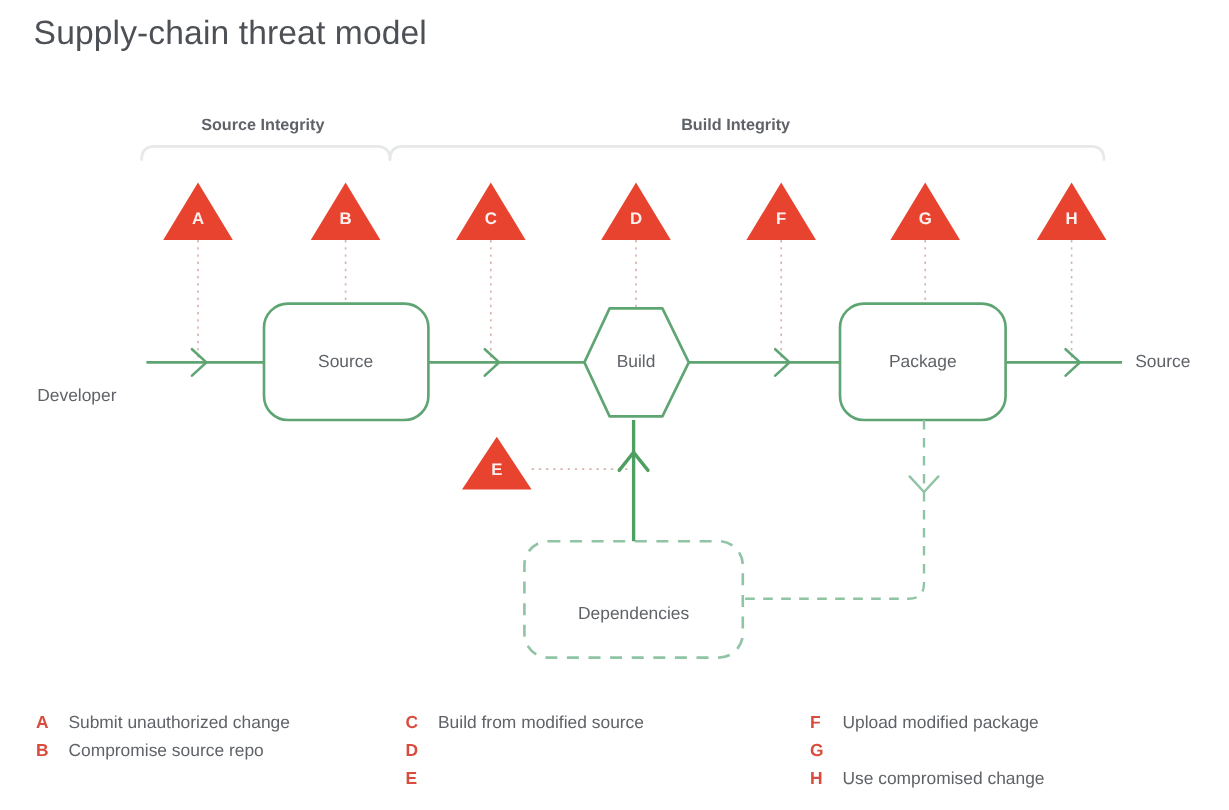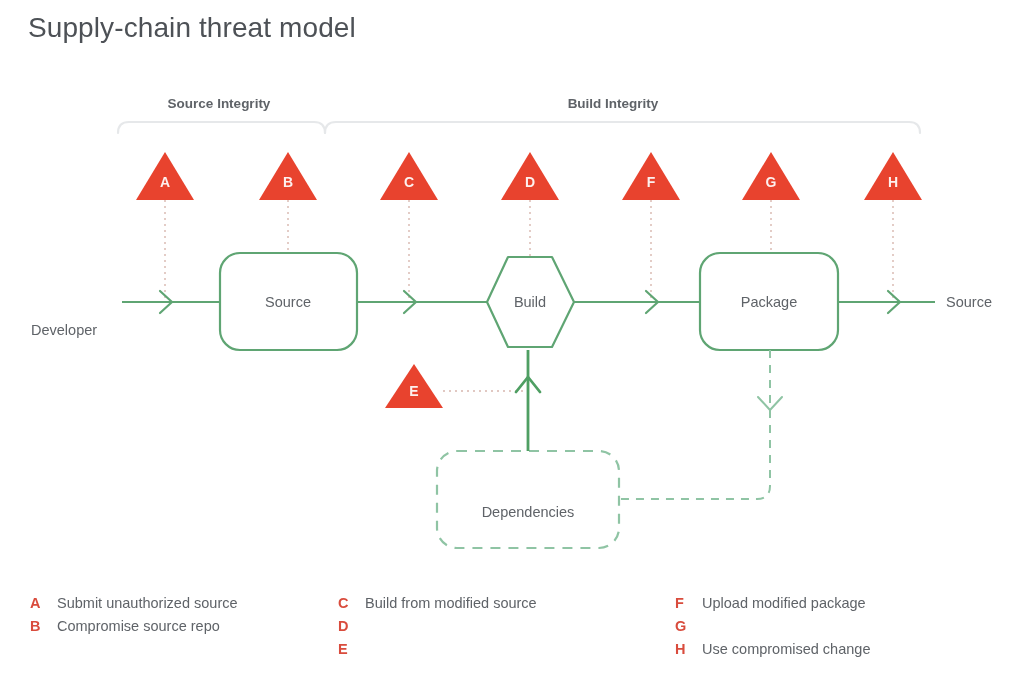--- a/index.html
+++ b/index.html
@@ -236,21 +236,21 @@
   <div class="tri-letter" style="left:414px; top:391px;">E</div>
   <div class="tri-letter" style="left:651px; top:182px;">F</div>
   <div class="tri-letter" style="left:771px; top:182px;">G</div>
   <div class="tri-letter" style="left:893px; top:182px;">H</div>
 
   <div class="legend">
 
     <div class="legend-col c1">
       <div class="legend-row">
         <span class="legend-key">A</span>
-        <span class="legend-text">Submit unauthorized source</span>
+        <span class="legend-text">Submit unauthorized change</span>
       </div>
       <div class="legend-row">
         <span class="legend-key">B</span>
         <span class="legend-text">Compromise source repo</span>
       </div>
     </div>
 
     <div class="legend-col c2">
       <div class="legend-row">
         <span class="legend-key">C</span>

